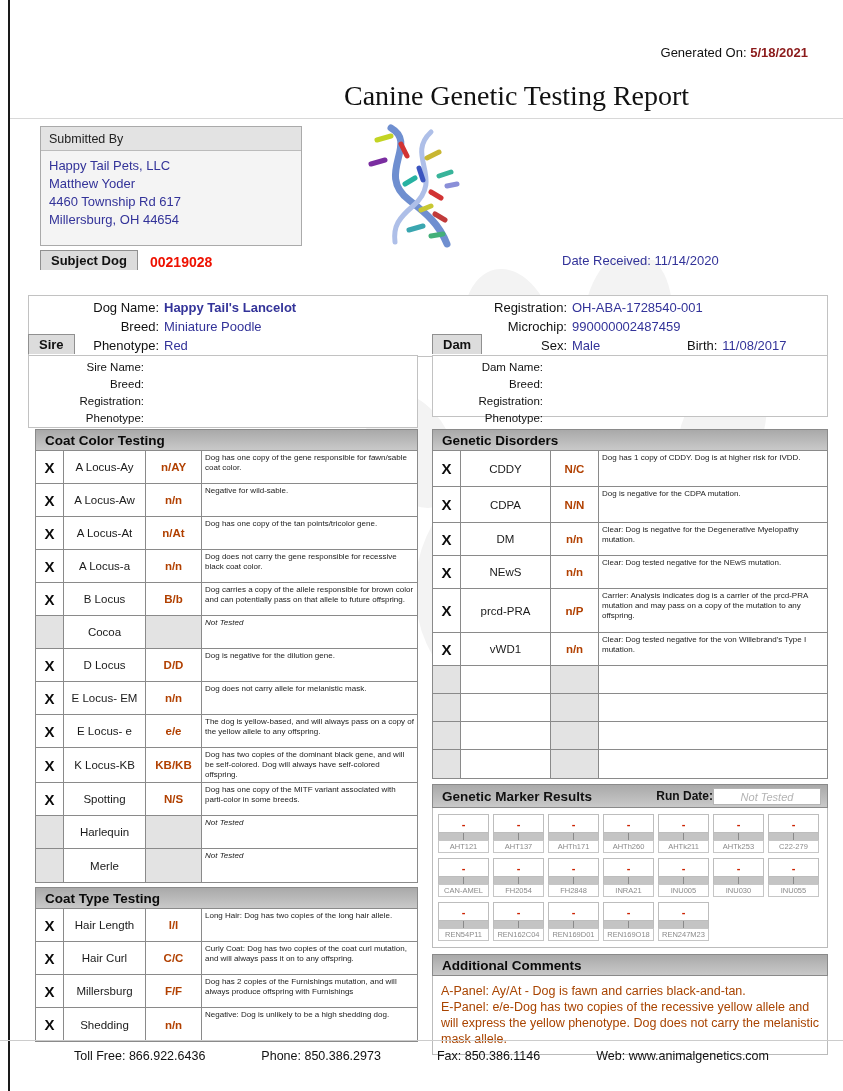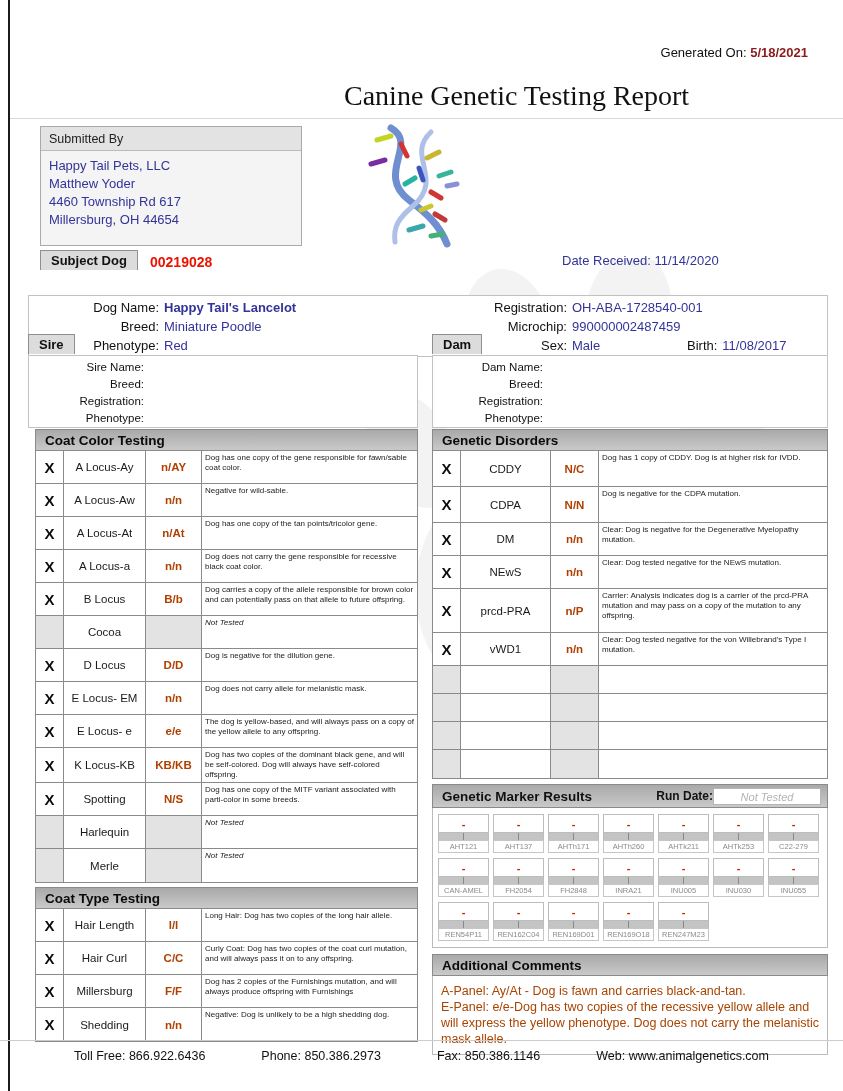--- a/index.html
+++ b/index.html
@@ -186,21 +186,21 @@
         <div class="k" style="width:115px;">Registration:</div>
         <div class="v"></div>
       </div>
     <div class="kv" style="font-size:11.5px; line-height:17px;">
         <div class="k" style="width:115px;">Phenotype:</div>
         <div class="v"></div>
       </div>
   </div>
 
   <div class="z tab" style="left:432px; top:334px;">Dam</div>
-  <div class="z infobox" style="left:432px; top:355px; width:396px; height:73px; padding-top:3px;">
+  <div class="z infobox" style="left:432px; top:355px; width:396px; height:62px; padding-top:3px;">
     <div class="kv" style="font-size:11.5px; line-height:17px;">
         <div class="k" style="width:110px;">Dam Name:</div>
         <div class="v"></div>
       </div>
     <div class="kv" style="font-size:11.5px; line-height:17px;">
         <div class="k" style="width:110px;">Breed:</div>
         <div class="v"></div>
       </div>
     <div class="kv" style="font-size:11.5px; line-height:17px;">
         <div class="k" style="width:110px;">Registration:</div>

